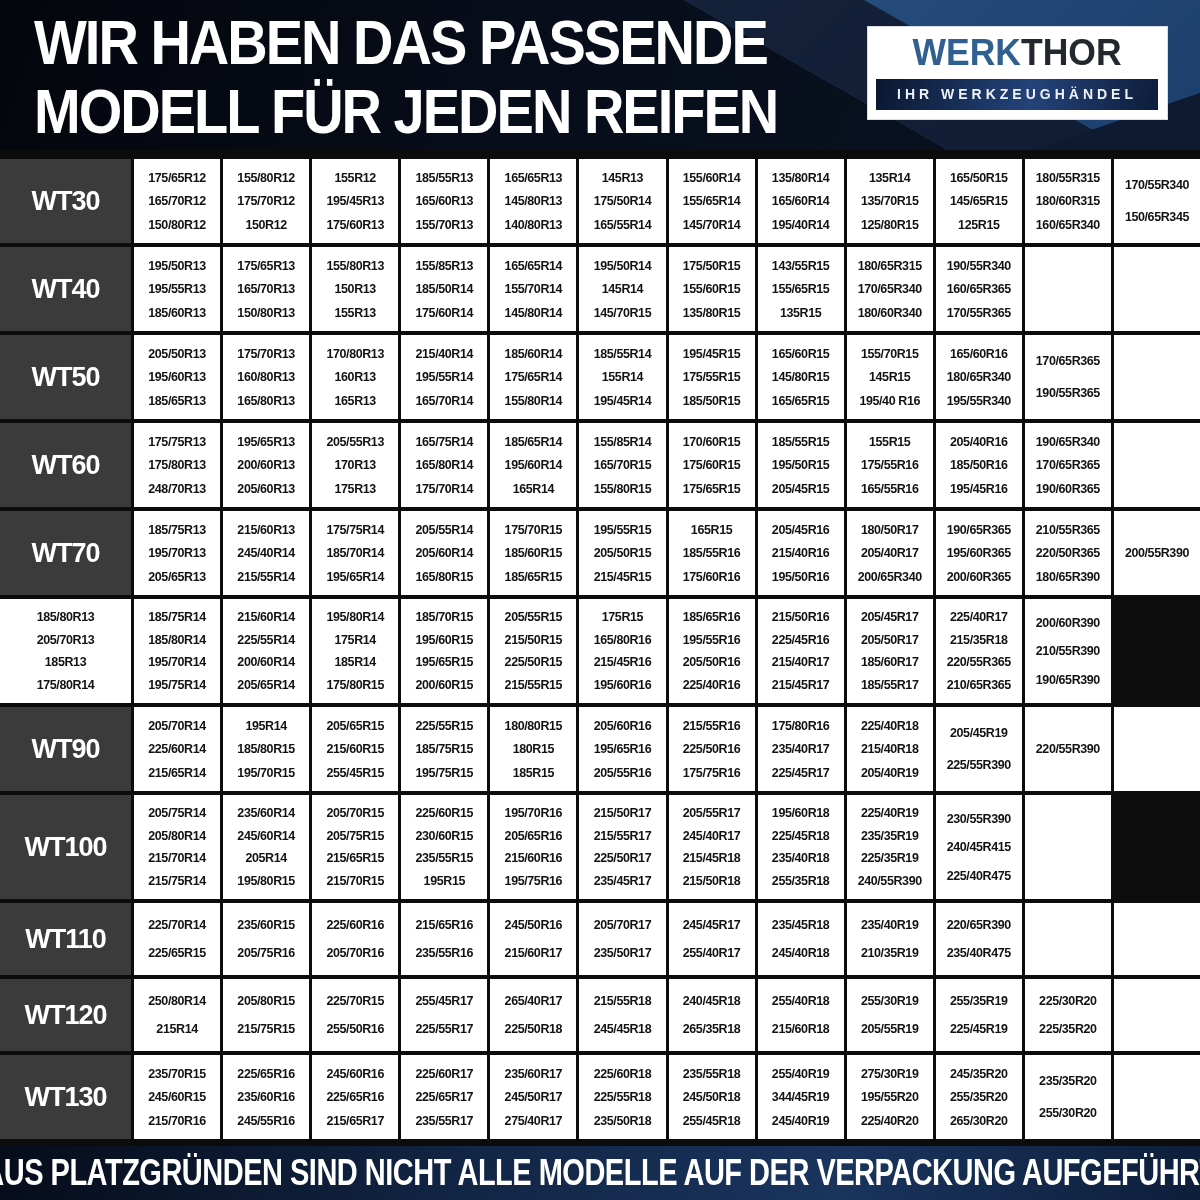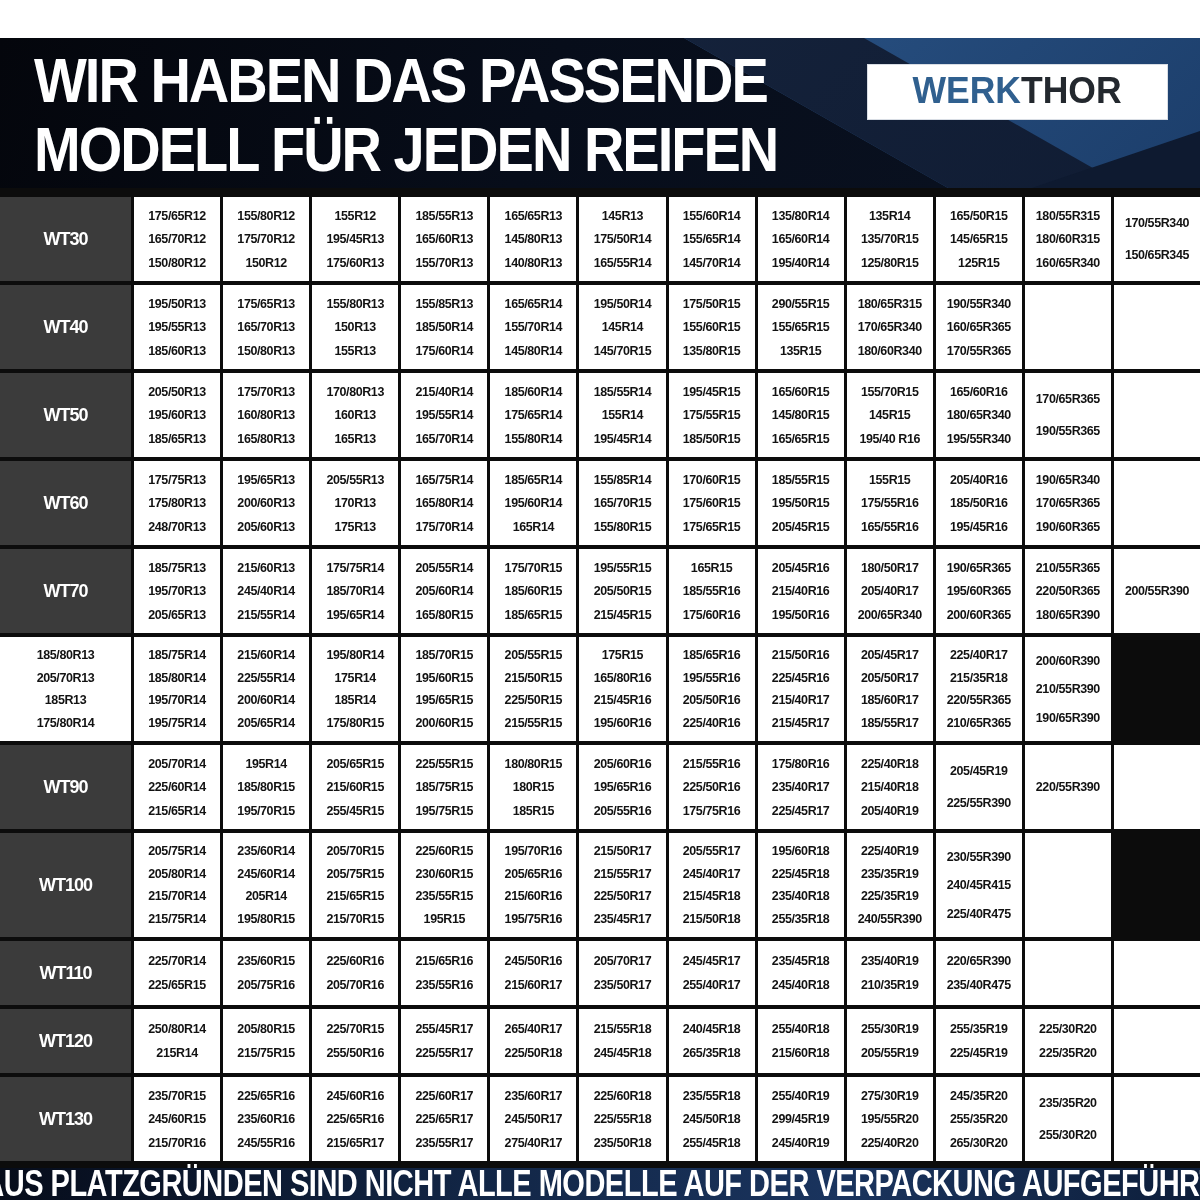--- a/index.html
+++ b/index.html
@@ -7,21 +7,20 @@
     width:1200px;height:1200px;overflow:hidden;
     font-family:"Liberation Sans",sans-serif;
     background:#ffffff;
     display:flex;flex-direction:column;
   }
   
   .header{
     position:relative;height:150px;flex:0 0 150px;
     background:linear-gradient(108deg,#04060c 0%,#070d1a 45%,#0a1222 100%);
     overflow:hidden;
-    margin-top:38px;
   }
   .diag-blue{
     position:absolute;inset:0;
     background:linear-gradient(135deg,#35628f 0%,#2a5385 45%,#1c3e6b 100%);
     clip-path:polygon(57% 0,100% 0,100% 100%,79% 100%);
   }
   .diag-navy{
     position:absolute;inset:0;
     background:linear-gradient(135deg,#182741 0%,#101c33 100%);
     clip-path:polygon(57% 0,72% 0,94% 100%,79% 100%);
@@ -63,27 +62,27 @@
     flex:0 0 auto;
     background:#0c0c0c;
     display:flex;flex-direction:column;
     gap:4px;padding:9px 0 4px 0;
   }
   .t-row{
     display:grid;
     grid-template-columns:131px repeat(12,1fr);
     gap:3px;
   }
-  .t-row.lines-2{height:64px;}
+  .t-row.lines-2{height:72px;}
   .t-row.lines-3{height:84px;}
   .t-row.lines-4{height:104px;}
   .model-label{
     background:#3b3b3b;color:#ffffff;
     display:flex;align-items:center;justify-content:center;
-    font-weight:bold;font-size:18px;letter-spacing:-1px;
+    font-weight:bold;font-size:27px;letter-spacing:-1px;
     transform-origin:center;
   }
   .size-cell{
     background:#ffffff;
     display:flex;flex-direction:column;
     align-items:center;justify-content:space-evenly;
     padding:2px 0;
   }
   .tire-size{
     color:#121212;font-weight:bold;font-size:12.5px;
@@ -111,20 +110,21 @@
   <div class="diag-navy"></div>
   <div class="diag-corner"></div>
   <div class="title">
     <span>WIR HABEN DAS PASSENDE</span><br>
     <span>MODELL FÜR JEDEN REIFEN</span>
   </div>
   <div class="logo-box">
     <div class="logo-word">
       <span class="logo-werk">WERK</span><span class="logo-thor">THOR</span>
     </div>
+    <div class="logo-tagline">IHR WERKZEUGHÄNDEL</div>
   </div>
 </div>
 
 <div class="table-area">
     <div class="t-row lines-3">
       <div class="model-label">WT30</div>
       <div class="size-cell">
         <div class="tire-size">175/65R12</div>
         <div class="tire-size">165/70R12</div>
         <div class="tire-size">150/80R12</div>
@@ -215,21 +215,21 @@
         <div class="tire-size">195/50R14</div>
         <div class="tire-size">145R14</div>
         <div class="tire-size">145/70R15</div>
       </div>
       <div class="size-cell">
         <div class="tire-size">175/50R15</div>
         <div class="tire-size">155/60R15</div>
         <div class="tire-size">135/80R15</div>
       </div>
       <div class="size-cell">
-        <div class="tire-size">290/55R15</div>
+        <div class="tire-size">143/55R15</div>
         <div class="tire-size">155/65R15</div>
         <div class="tire-size">135R15</div>
       </div>
       <div class="size-cell">
         <div class="tire-size">180/65R315</div>
         <div class="tire-size">170/65R340</div>
         <div class="tire-size">180/60R340</div>
       </div>
       <div class="size-cell">
         <div class="tire-size">190/55R340</div>
@@ -734,21 +734,21 @@
         <div class="tire-size">225/55R18</div>
         <div class="tire-size">235/50R18</div>
       </div>
       <div class="size-cell">
         <div class="tire-size">235/55R18</div>
         <div class="tire-size">245/50R18</div>
         <div class="tire-size">255/45R18</div>
       </div>
       <div class="size-cell">
         <div class="tire-size">255/40R19</div>
-        <div class="tire-size">299/45R19</div>
+        <div class="tire-size">344/45R19</div>
         <div class="tire-size">245/40R19</div>
       </div>
       <div class="size-cell">
         <div class="tire-size">275/30R19</div>
         <div class="tire-size">195/55R20</div>
         <div class="tire-size">225/40R20</div>
       </div>
       <div class="size-cell">
         <div class="tire-size">245/35R20</div>
         <div class="tire-size">255/35R20</div>

